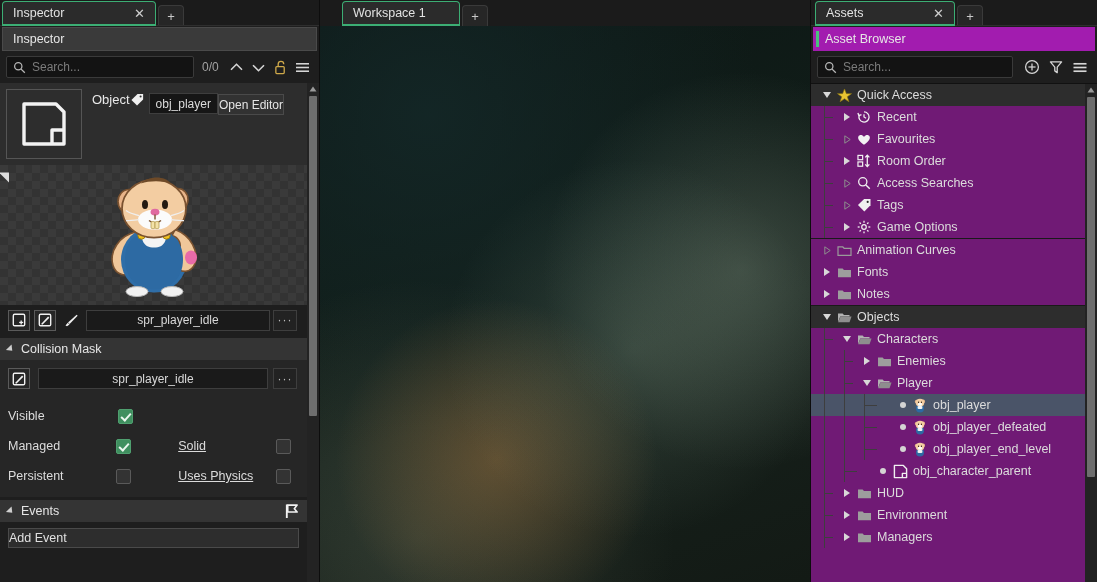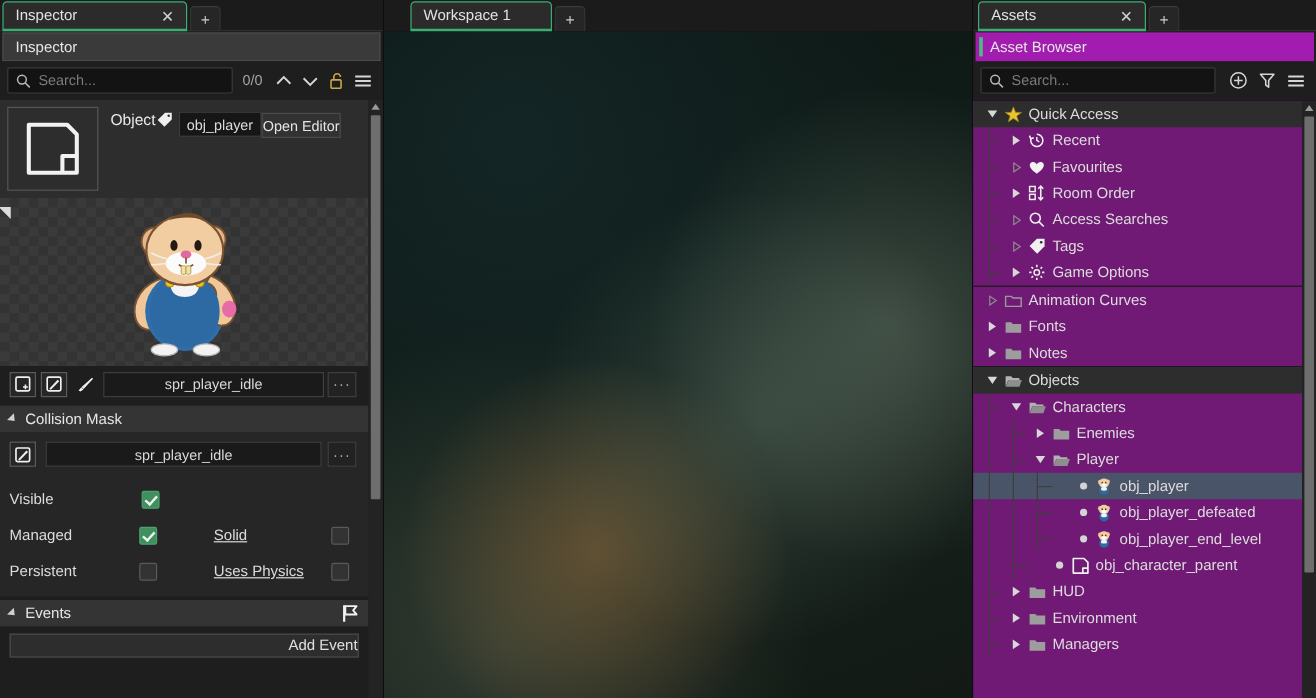--- a/index.html
+++ b/index.html
@@ -124,21 +124,21 @@
   .cbox { width: 15px; height: 15px; border: 1px solid #5a5a5a; background: #333; border-radius: 2px; position: relative; flex: none; }
   .cbox.checked { background: #3f8f5f; border-color: #4f9f6f; }
   .cbox.checked:after {
     content: ""; position: absolute; left: 4px; top: 1px; width: 4px; height: 8px;
     border: solid #eaf6ee; border-width: 0 2px 2px 0; transform: rotate(42deg);
   }
   .cbox-cell { width: 64px; display: flex; }
   .cbox-cell.right { width: auto; flex: 1; justify-content: flex-end; padding-right: 6px; }
 
   .add-event { margin: 6px 8px 0 8px; height: 20px; background: #2d2d2d; border: 1px solid #4a4a4a;
-    display: flex; align-items: center; justify-content: flex-end; color: #e0e0e0; font-size: 12.5px; }
+    display: flex; align-items: center; justify-content: flex-start; color: #e0e0e0; font-size: 12.5px; }
 
   
   .vscroll { position: absolute; top: 0; bottom: 0; right: 0; width: 12px; background: #232323; }
   .vscroll .btn-up { height: 11px; display: flex; align-items: center; justify-content: center; }
   .vscroll .thumb { position: absolute; left: 2px; width: 8px; background: #6e6e6e; border-radius: 1px; }
 
   
   .center-panel { flex: 1; height: 582px; display: flex; flex-direction: column; background: #141414; min-width: 0; }
   .center-tabstrip { height: 26px; background: #1b1b1b; display: flex; align-items: flex-end; padding-left: 22px; }
   .workspace-canvas { flex: 1; position: relative; overflow: hidden; background: #0d1512; }

